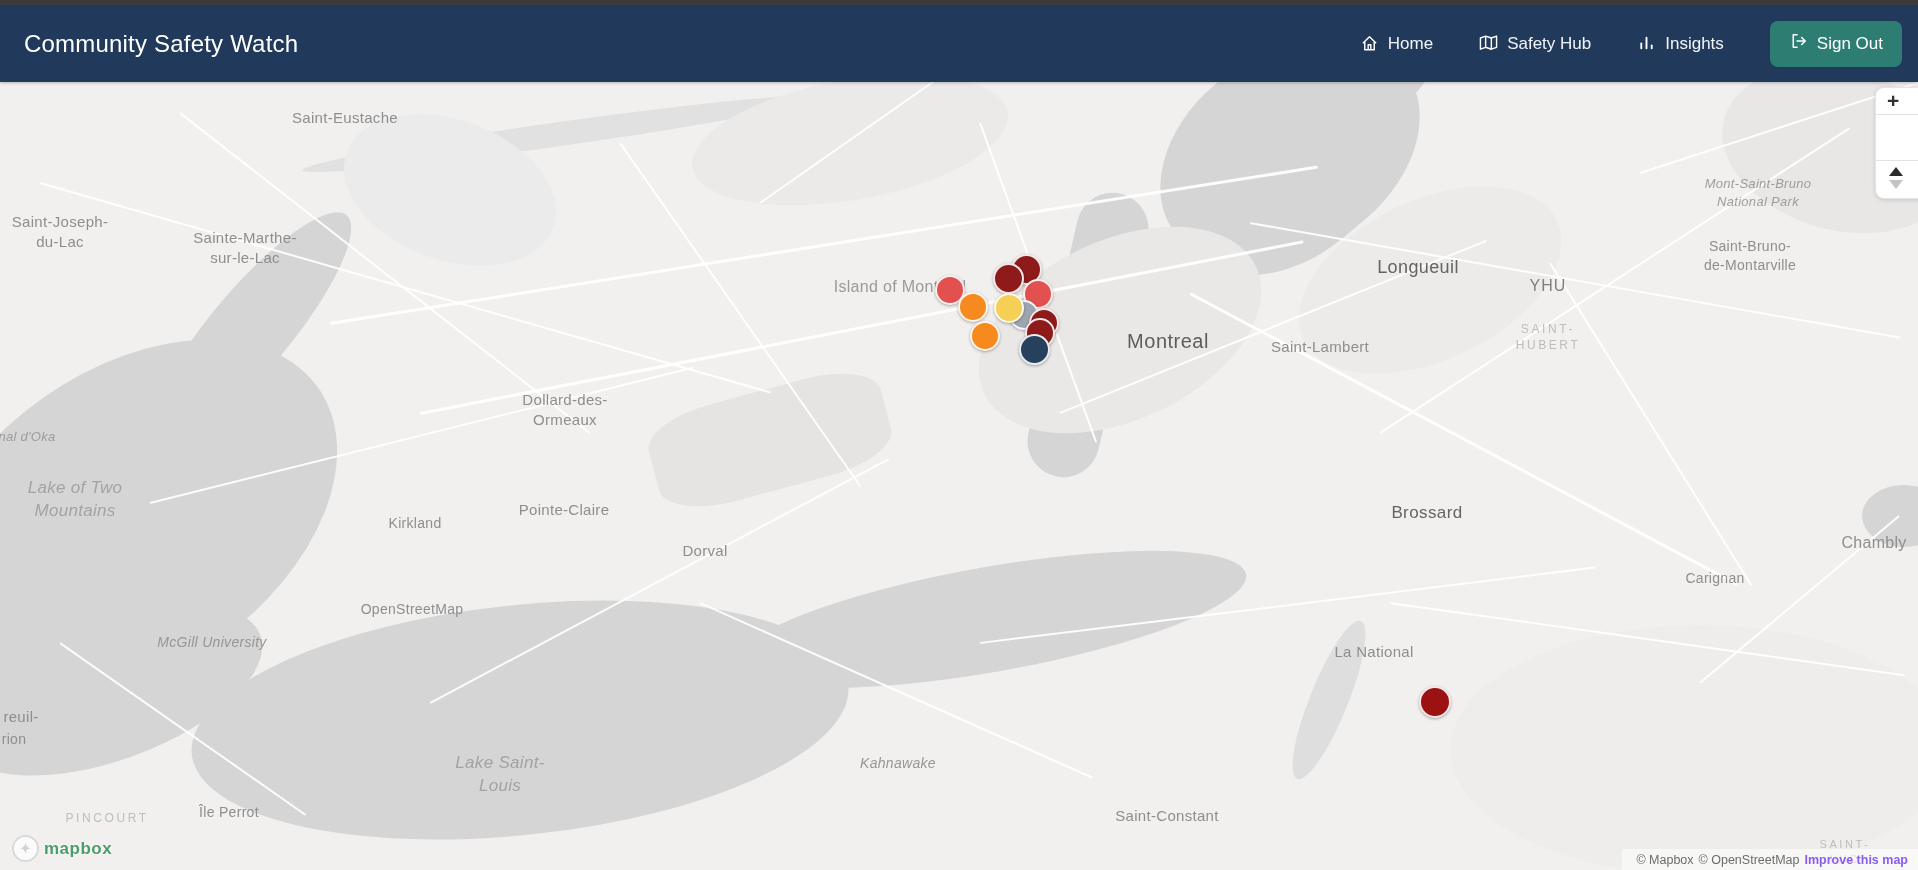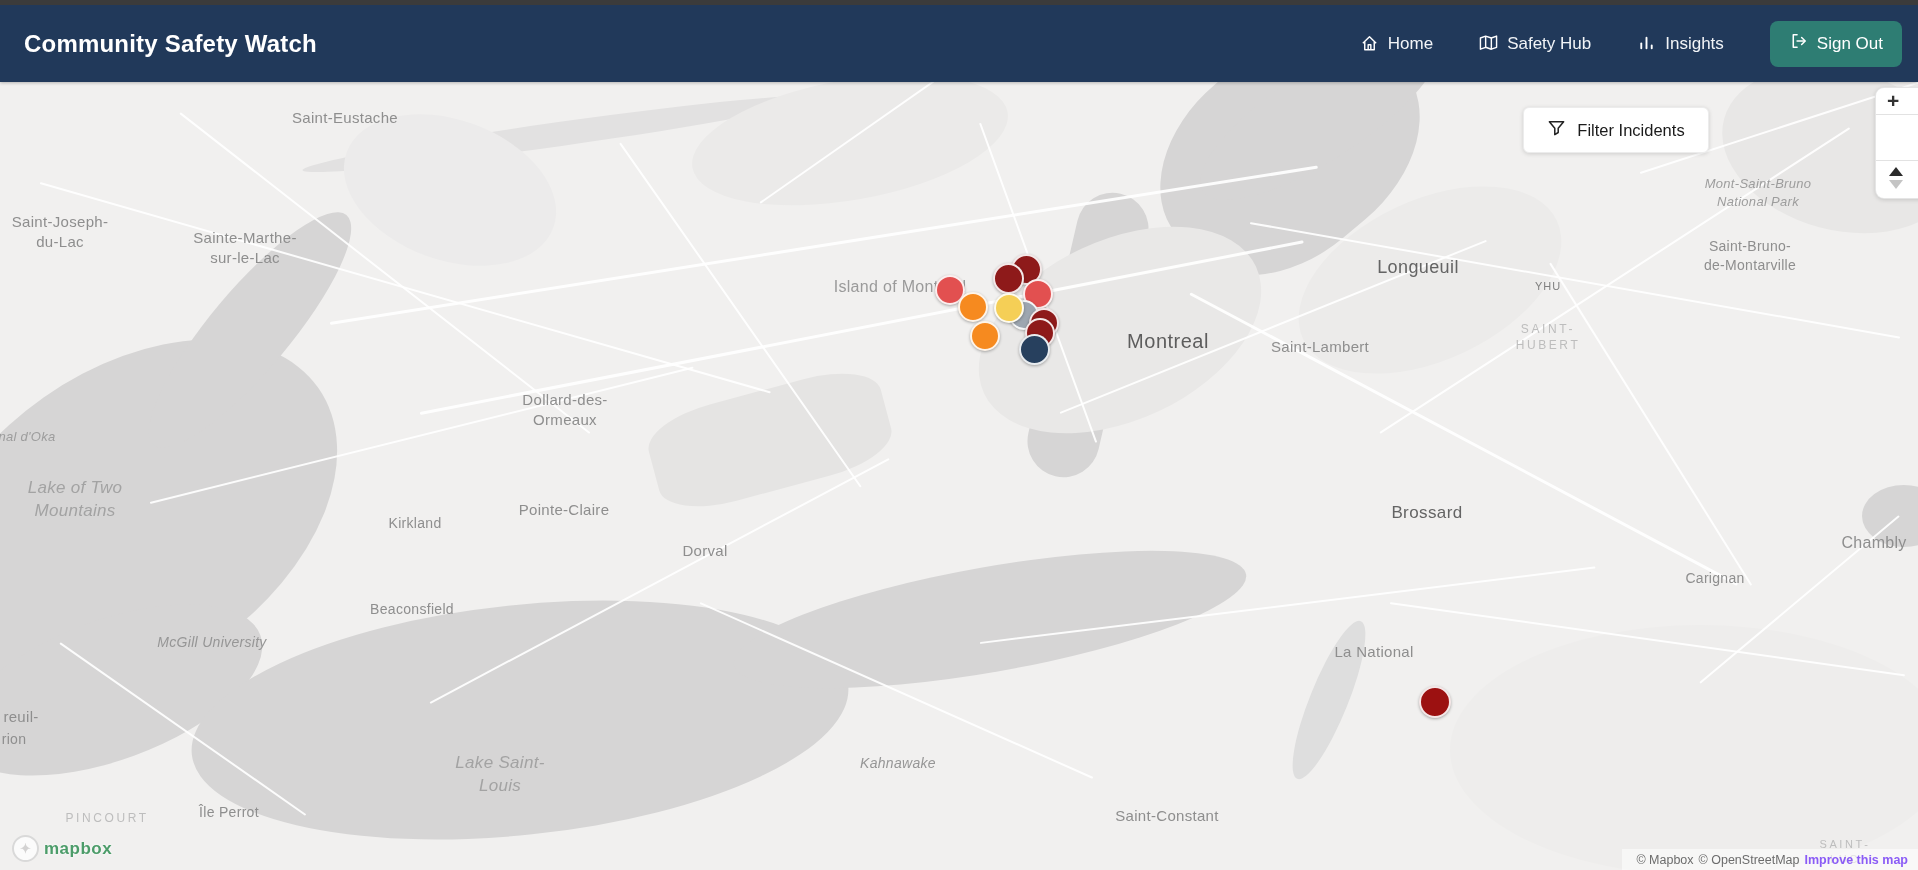--- a/index.html
+++ b/index.html
@@ -3,21 +3,21 @@
 <meta charset="utf-8">
 <style>
   html,body{margin:0;padding:0;width:1918px;height:870px;overflow:hidden;
     font-family:"Liberation Sans",sans-serif;background:#f1f0ef;}
   
   .chrome-strip{position:absolute;left:0;top:0;width:100%;height:5px;background:#3b3b3b;z-index:30;}
   
   header{position:absolute;left:0;top:5px;width:100%;height:77px;background:#21395a;
     display:flex;align-items:center;justify-content:space-between;z-index:25;
     box-shadow:0 1px 3px rgba(0,0,0,.25);}
-  .app-title{color:#fff;font-size:24px;font-weight:bold;margin:0 0 0 24px;letter-spacing:.2px;}
+  .app-title{color:#fff;font-size:24px;font-weight:normal;margin:0 0 0 24px;letter-spacing:.2px;}
   nav{display:flex;gap:46px;margin-right:16px;}
   .nav-item{display:flex;align-items:center;gap:9px;color:#f2f4f7;font-size:17px;cursor:pointer;}
   .nav-item svg{display:block;}
   .signout-btn{display:flex;align-items:center;gap:9px;background:#2e7d73;border:none;color:#fff;
     font-size:17px;font-family:inherit;padding:11px 19px;border-radius:8px;cursor:pointer;font-weight:500;}
   
   .map-viewport{position:absolute;left:0;top:82px;right:0;bottom:0;background:#f1f0ef;overflow:hidden;}
   .shape{position:absolute;border-radius:50%;}
   .water{background:#d6d5d5;}
   .patch{background:#e9e8e7;}
@@ -166,33 +166,33 @@
       <div class="mlabel " style="left: 245px; top: 166px; font-size: 15px;">Sainte-Marthe-
 sur-le-Lac</div>
       <div class="mlabel park" style="left: 27px; top: 355px; font-size: 13px;">nal d'Oka</div>
       <div class="mlabel water-lbl" style="left: 75px; top: 418px; font-size: 17px;">Lake of Two
 Mountains</div>
       <div class="mlabel " style="left: 565px; top: 328px; font-size: 15px;">Dollard-des-
 Ormeaux</div>
       <div class="mlabel " style="left: 564px; top: 428px; font-size: 15px;">Pointe-Claire</div>
       <div class="mlabel " style="left: 415px; top: 441px; font-size: 14px;">Kirkland</div>
       <div class="mlabel " style="left: 705px; top: 469px; font-size: 15px;">Dorval</div>
-      <div class="mlabel " style="left: 412px; top: 527px; font-size: 14px;">Beaconsfield</div>
+      <div class="mlabel " style="left: 412px; top: 527px; font-size: 14px;">OpenStreetMap</div>
       <div class="mlabel poi" style="left: 212px; top: 560px; font-size: 14px;">McGill University</div>
       <div class="mlabel water-lbl" style="left: 500px; top: 693px; font-size: 17px;">Lake Saint-
 Louis</div>
       <div class="mlabel faint" style="left: 107px; top: 736px; font-size: 12px;">PINCOURT</div>
       <div class="mlabel " style="left: 229px; top: 730px; font-size: 14px;">Île Perrot</div>
       <div class="mlabel poi" style="left: 898px; top: 681px; font-size: 14px;">Kahnawake</div>
       <div class="mlabel " style="left: 1167px; top: 734px; font-size: 15px;">Saint-Constant</div>
       <div class="mlabel " style="left: 1374px; top: 570px; font-size: 15px;">La National</div>
       <div class="mlabel city-md" style="left: 1427px; top: 431px; font-size: 17px;">Brossard</div>
       <div class="mlabel city-md" style="left: 1418px; top: 185px; font-size: 18px;">Longueuil</div>
       <div class="mlabel " style="left: 1320px; top: 265px; font-size: 15px;">Saint-Lambert</div>
-      <div class="mlabel airport" style="left: 1548px; top: 204px; font-size: 11px;">YHU</div>
+      <div class="mlabel airport" style="left: 1548px; top: 204px; font-size: 16px;">YHU</div>
       <div class="mlabel faint" style="left: 1548px; top: 255px; font-size: 12px;">SAINT-
 HUBERT</div>
       <div class="mlabel park" style="left: 1758px; top: 111px; font-size: 13px;">Mont-Saint-Bruno
 National Park</div>
       <div class="mlabel " style="left: 1733px; top: 174px; font-size: 14px; margin-left: 17px;">Saint-Bruno-
 de-Montarville</div>
       <div class="mlabel " style="left: 1874px; top: 461px; font-size: 16px;">Chambly</div>
       <div class="mlabel " style="left: 1715px; top: 496px; font-size: 14px;">Carignan</div>
       <div class="mlabel city-lg" style="left: 1168px; top: 259px; font-size: 20px;">Montreal</div>
       <div class="mlabel area-lg" style="left: 900px; top: 205px; font-size: 16px;">Island of Montreal</div>
@@ -216,28 +216,20 @@
     </div>
 
   <div class="nav-control">
     <span class="plus">+</span>
     <div class="divider" style="top:26px;"></div>
     <div class="divider" style="top:72px;"></div>
     <div class="tri tri-up"></div>
     <div class="tri tri-down"></div>
   </div>
 
-  <button class="filter-btn">
-    <span>
-      <svg width="19" height="19" viewBox="0 0 20 20" fill="none" stroke="#222" stroke-width="1.6" stroke-linejoin="round">
-          <path d="M2.5 3 H17.5 L11.8 9.8 V14.2 L8.2 16.5 V9.8 Z"></path>
-        </svg>
-    </span>
-    <span>Filter Incidents</span>
-  </button>
 
   <div class="mapbox-logo">
     <span class="disc">✦</span>
     <span class="word">mapbox</span>
   </div>
 
   <div class="attribution">
     <a>© Mapbox</a>
     <a>© OpenStreetMap</a>
     <a class="improve">Improve this map</a>

